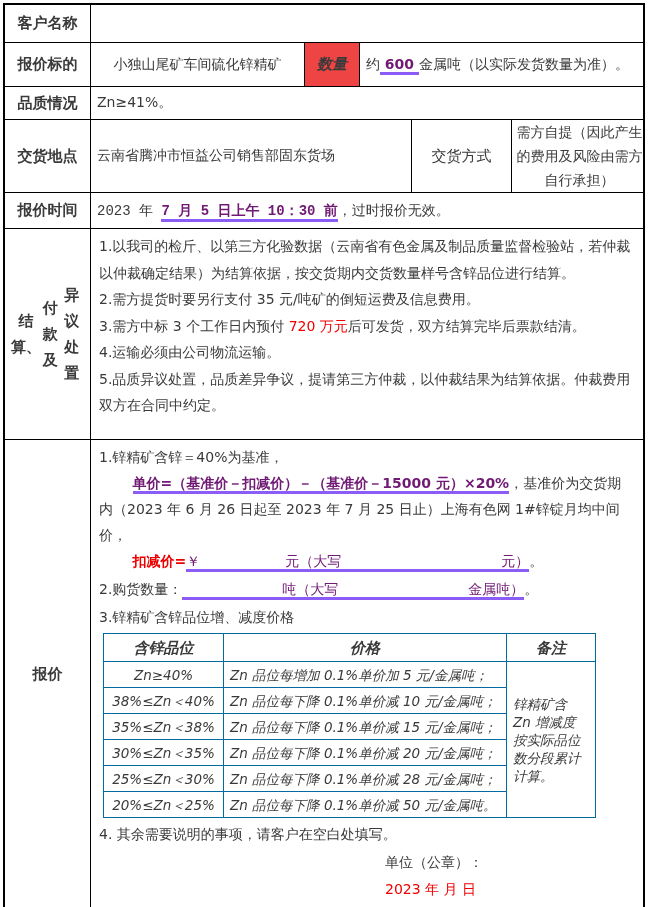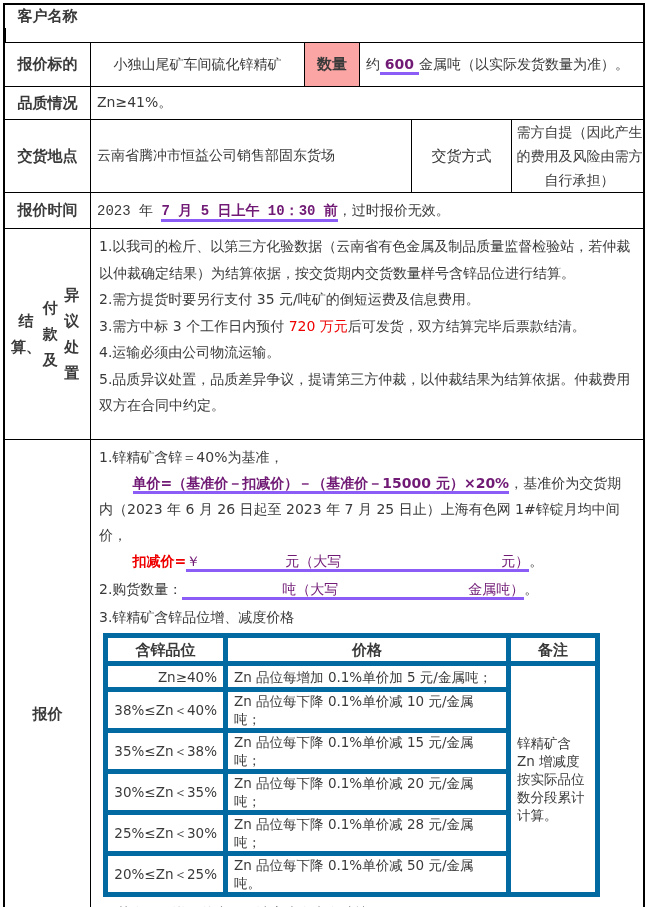--- a/index.html
+++ b/index.html
@@ -10,31 +10,31 @@
     color: #3a3a3a;
     font-size: 14px;
   }
   .doc {
     width: 642px;
     margin: 3px;
     border: 2px solid #000;
     background: #fff;
   }
   .row { display: flex; border-top: 1px solid #000; align-items: stretch; }
-  .row:first-child { border-top: none; flex-direction: column; }
+  .row:first-child { border-top: none; }
   .cell { border-left: 1px solid #000; padding: 2px 6px; display: flex; align-items: center; }
   .cell:first-child { border-left: none; }
   .label-cell {
     width: 85px; flex: none;
     justify-content: center; text-align: center;
     font-weight: bold; font-size: 15px;
   }
   .grow { flex: 1 1 auto; }
   .center { justify-content: center; }
-  .shaded { background: #fca5a5; }
+  .shaded { background: #ef4444; font-style: italic; }
   .r1 { height: 37px; }
   .r2 { height: 44px; }
   .r3 { height: 33px; }
   .r4 { height: 73px; }
   .r5 { height: 36px; font-family: Liberation Mono, monospace; }
   .r6 { min-height: 211px; }
   .w214 { width: 214px; flex: none; }
   .w55  { width: 55px; flex: none; justify-content: center; font-weight: bold; font-size: 15px; }
   .w321 { width: 321px; flex: none; }
   .w100 { width: 100px; flex: none; justify-content: center; font-weight: normal; font-size: 15px; }
@@ -52,32 +52,33 @@
   .quote-content { display: block; padding: 4px 8px 2px 8px; line-height: 26px; }
   .formula-para { text-indent: 2.4em; }
   .indent { margin-left: 2.4em; }
   table.grades {
     border-collapse: collapse;
     margin: 3px 0 3px 4px;
     width: 492px;
     table-layout: fixed;
   }
   table.grades th, table.grades td {
-    border: 5px solid #0369a1;
+    border: 1px solid #0369a1;
     padding: 0 6px;
     height: 26px;
     font-weight: normal;
     font-size: 13.5px;
     line-height: 18px;
+    font-style: italic;
   }
   table.grades th { font-weight: bold; text-align: center; font-size: 15px; height: 28px; }
   col.c-grade { width: 120px; }
   col.c-price { width: 283px; }
   col.c-note  { width: 89px; }
-  td.grade { text-align: right; }
+  td.grade { text-align: center; }
   td.note { vertical-align: middle; line-height: 22px; padding: 2px 4px; }
   .signature {
     width: 190px;
     margin: 2px 60px 4px auto;
     line-height: 27px;
     text-align: left;
   }
 </style>
 </head>
 <body>

